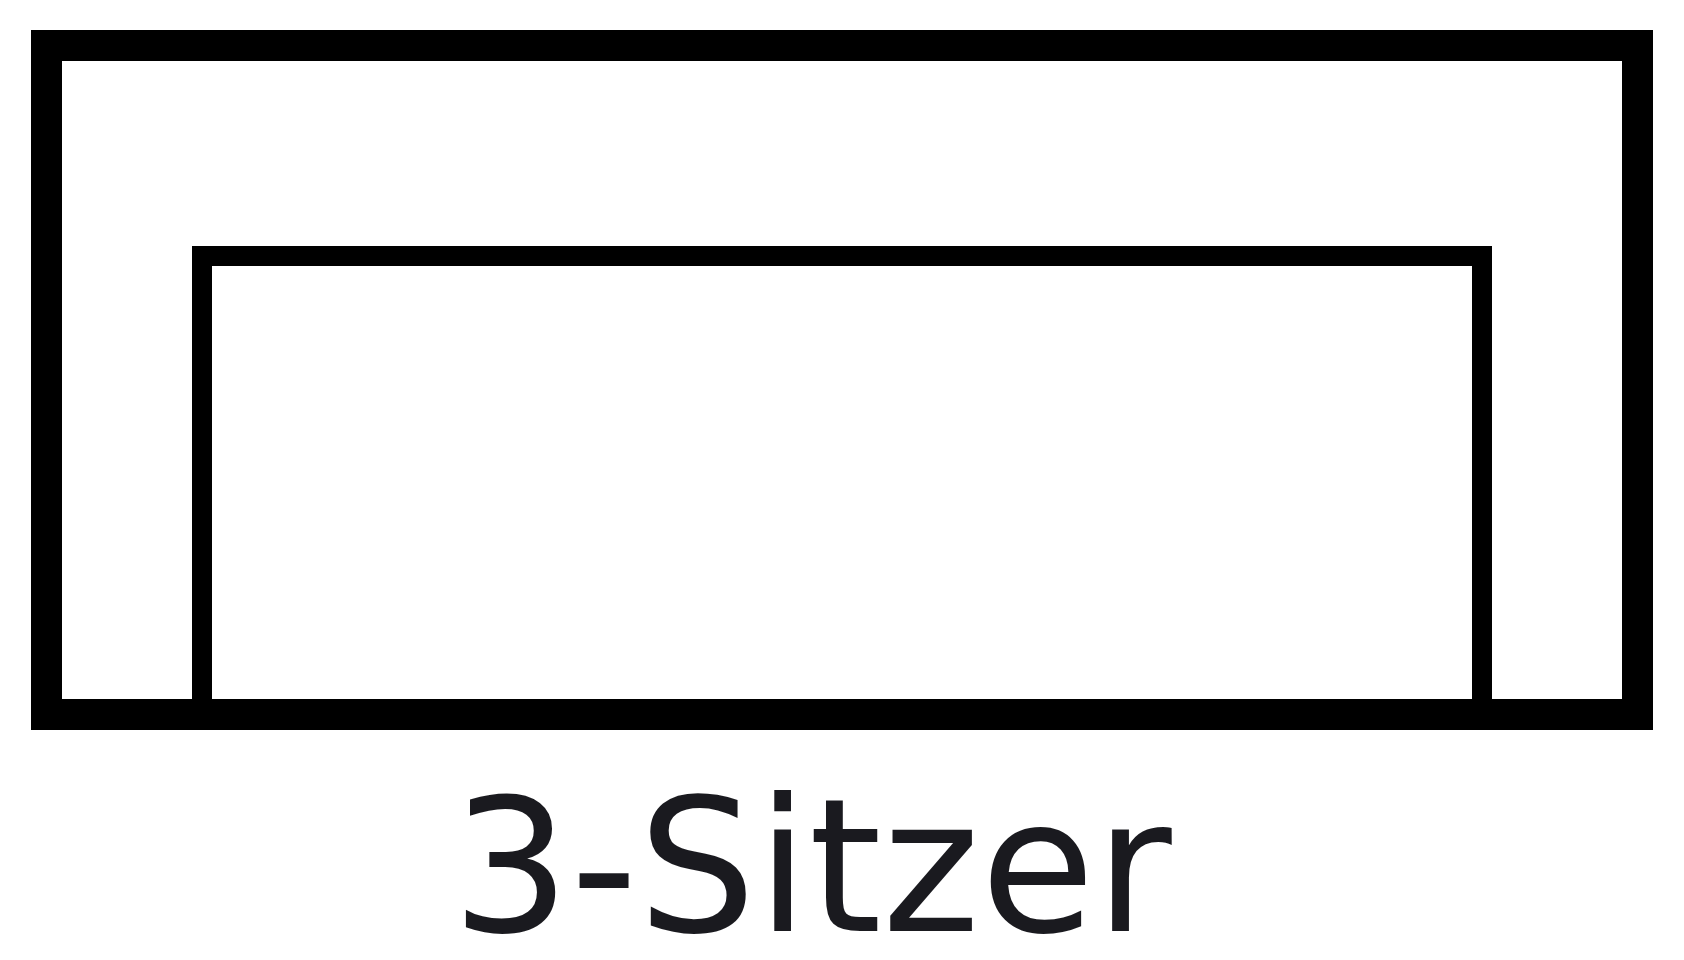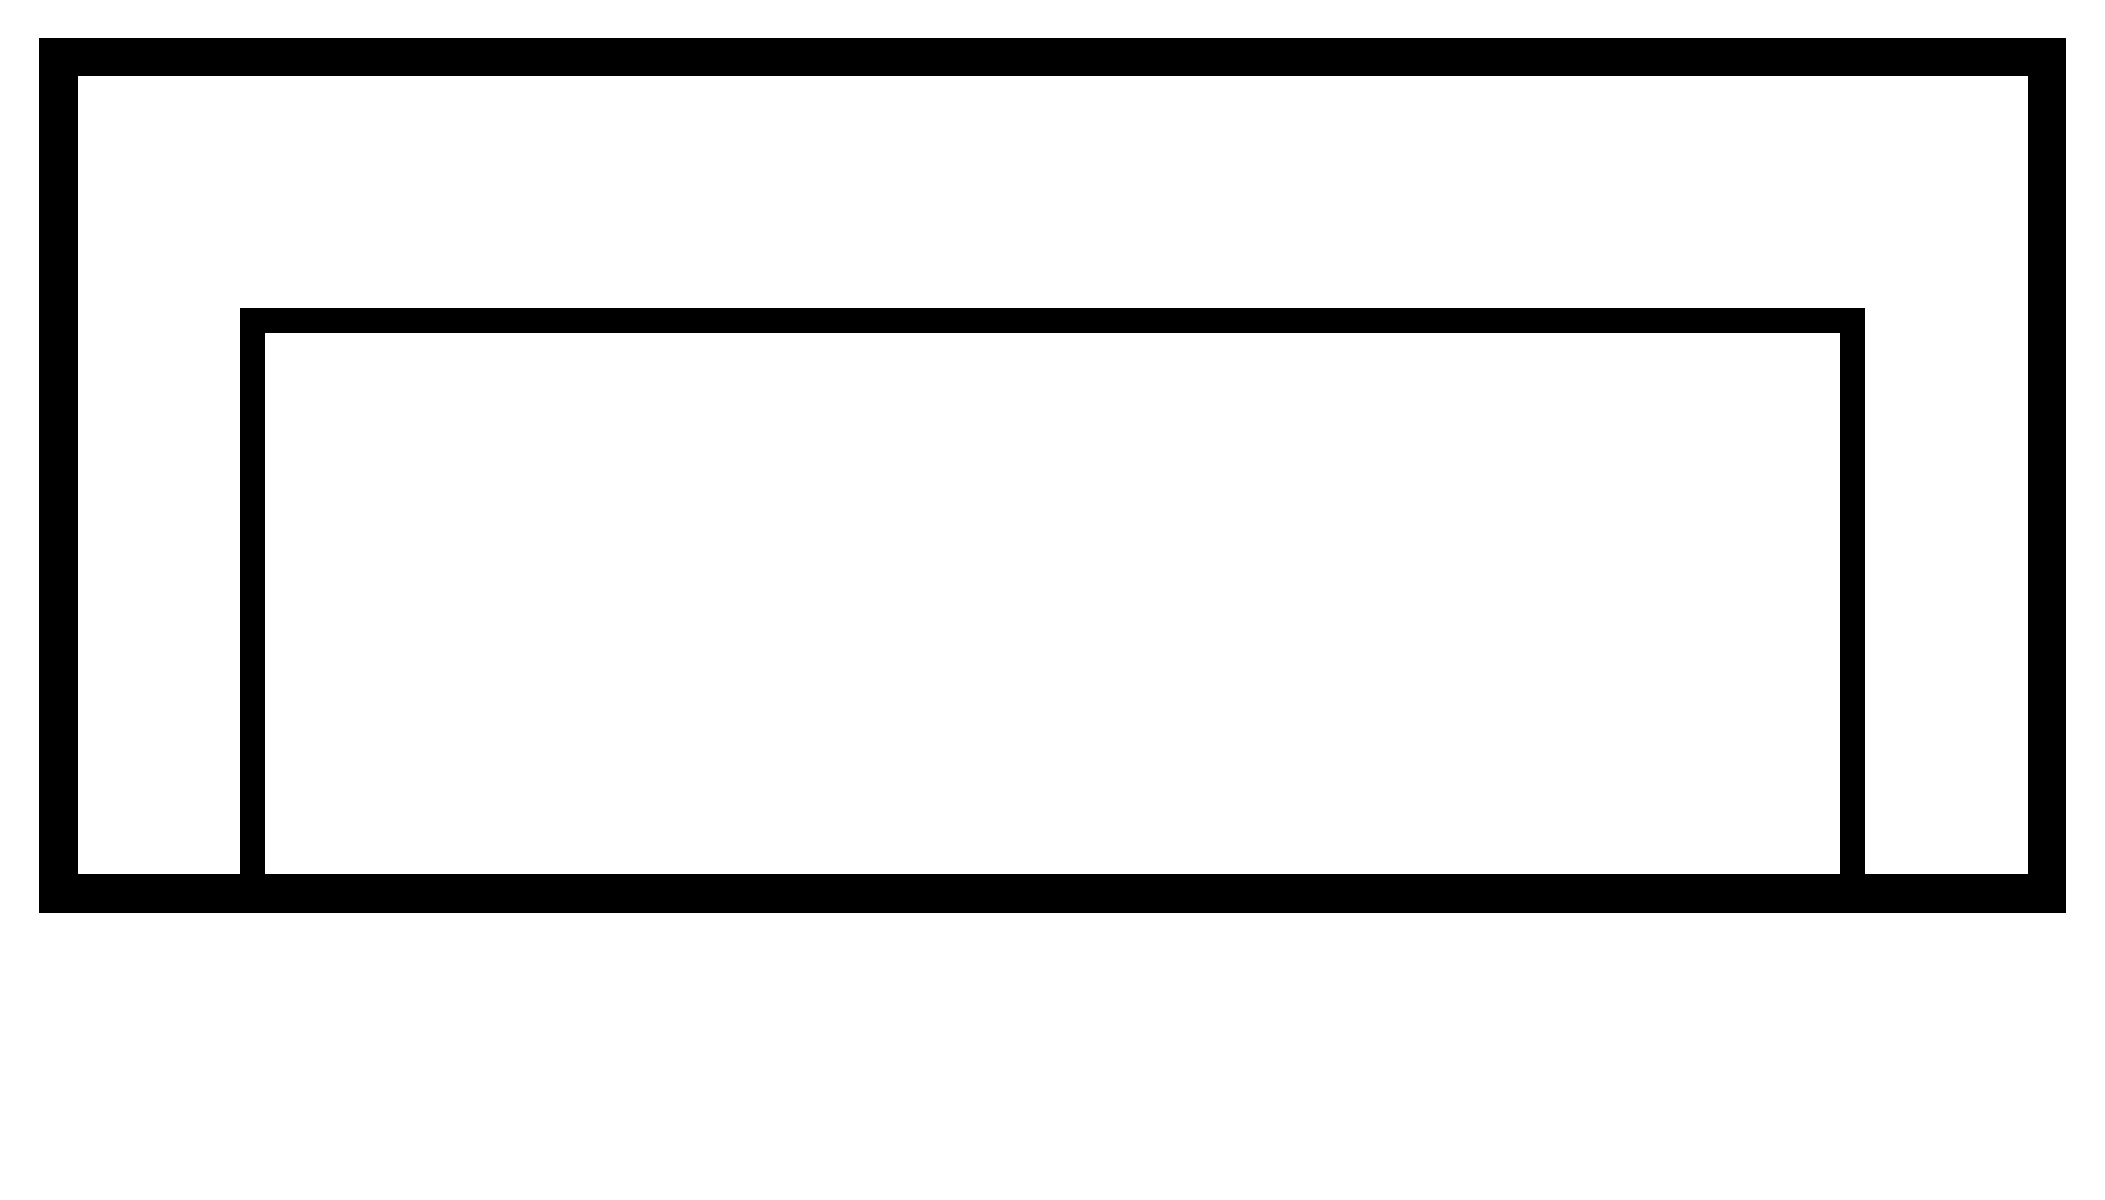--- a/index.html
+++ b/index.html
@@ -67,14 +67,17 @@
 
   <div class="pictogram">
     <svg viewBox="0 0 1684 760" width="1684" height="760" xmlns="http://www.w3.org/2000/svg">
 
       <rect id="outer-frame" x="46.5" y="45.5" width="1591" height="669" fill="none" stroke="#000000" stroke-width="31" shape-rendering="crispEdges"></rect>
 
       <path id="inner-seat" d="M 202 730 L 202 256 L 1482 256 L 1482 730" fill="none" stroke="#000000" stroke-width="20" stroke-linecap="butt" stroke-linejoin="miter" shape-rendering="crispEdges"></path>
     </svg>
   </div>
 
+  <div class="caption">
+    <span class="caption-label" style="color: rgb(26, 26, 31); font-size: 186px;">3-Sitzer</span>
+  </div>
 
 </div>
 
 </body></html>

